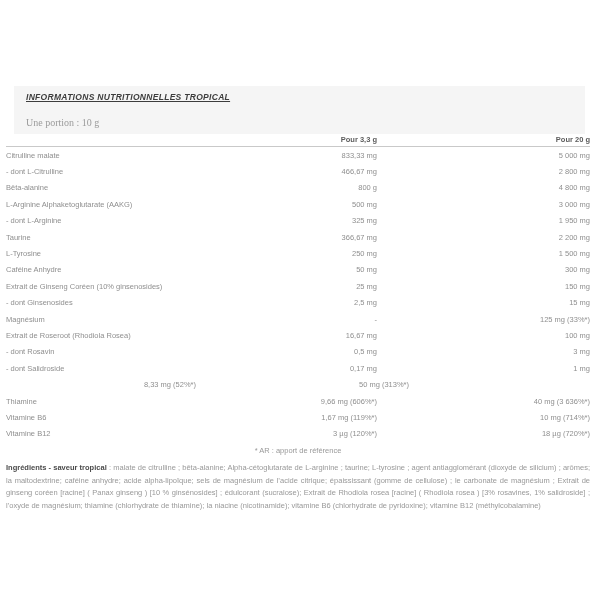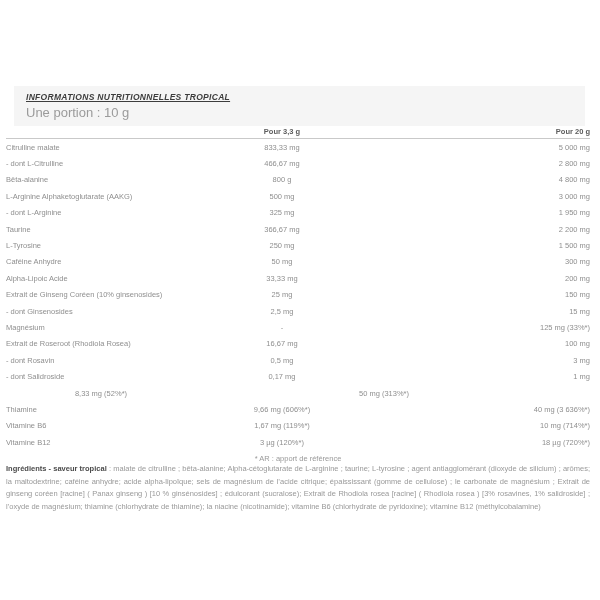--- a/index.html
+++ b/index.html
@@ -14,41 +14,42 @@
 
   .panel-header {
     margin-left: 8px; margin-right: 5px;
     background: #f5f5f5;
     padding: 6px 10px 6px 12px;
   }
   .panel-title {
     font-size: 8.5px; font-weight: bold; font-style: italic;
     color: #3d3d3d; letter-spacing: 0.3px; text-decoration: underline;
   }
-  .serving { font-size: 13px; color: #9b9b9b; margin-top: 3px; }
+  .serving { font-size: 10px; color: #9b9b9b; margin-top: 15px; font-family: Liberation Serif, serif; }
 
   .thead {
     display: flex; align-items: flex-end;
     height: 10px; padding-bottom: 2px;
     border-bottom: 1px solid #c9c9c9;
     font-size: 7.5px; font-weight: bold; color: #5c5c5c;
   }
   .cell-label { flex: 1 1 auto; min-width: 0; }
-  .cell-v1 { width: 190px; text-align: center; flex: 0 0 auto; }
+  .cell-v1 { width: 190px; text-align: right; flex: 0 0 auto; }
   .cell-v2 { width: 213px; text-align: right; flex: 0 0 auto; }
 
   .row {
     display: flex; align-items: center;
     height: 16.4px;
     font-size: 7.5px; color: #8f8f8f;
   }
 
   .footnote { margin-top: 4px; font-size: 7.5px; color: #999999; text-align: center; }
 
   .ingredients {
+    margin-top: 7px;
     font-size: 7.5px; line-height: 12.5px;
     color: #999999;
     text-align: justify;
   }
   .ingredients .ing-label { color: #4a4a4a; font-weight: bold; }
 </style>
 </head>
 <body>
 
 <div class="panel">
@@ -99,25 +100,20 @@
         <span class="cell-label">L-Tyrosine</span>
         <span class="cell-v1">250 mg</span>
         <span class="cell-v2">1 500 mg</span>
       </div>
       <div class="row">
         <span class="cell-label">Caféine Anhydre</span>
         <span class="cell-v1">50 mg</span>
         <span class="cell-v2">300 mg</span>
       </div>
       <div class="row">
-        <span class="cell-label">Alpha-Lipoic Acide</span>
-        <span class="cell-v1">33,33 mg</span>
-        <span class="cell-v2">200 mg</span>
-      </div>
-      <div class="row">
         <span class="cell-label">Extrait de Ginseng Coréen (10% ginsenosides)</span>
         <span class="cell-v1">25 mg</span>
         <span class="cell-v2">150 mg</span>
       </div>
       <div class="row">
         <span class="cell-label">- dont Ginsenosides</span>
         <span class="cell-v1">2,5 mg</span>
         <span class="cell-v2">15 mg</span>
       </div>
       <div class="row">

